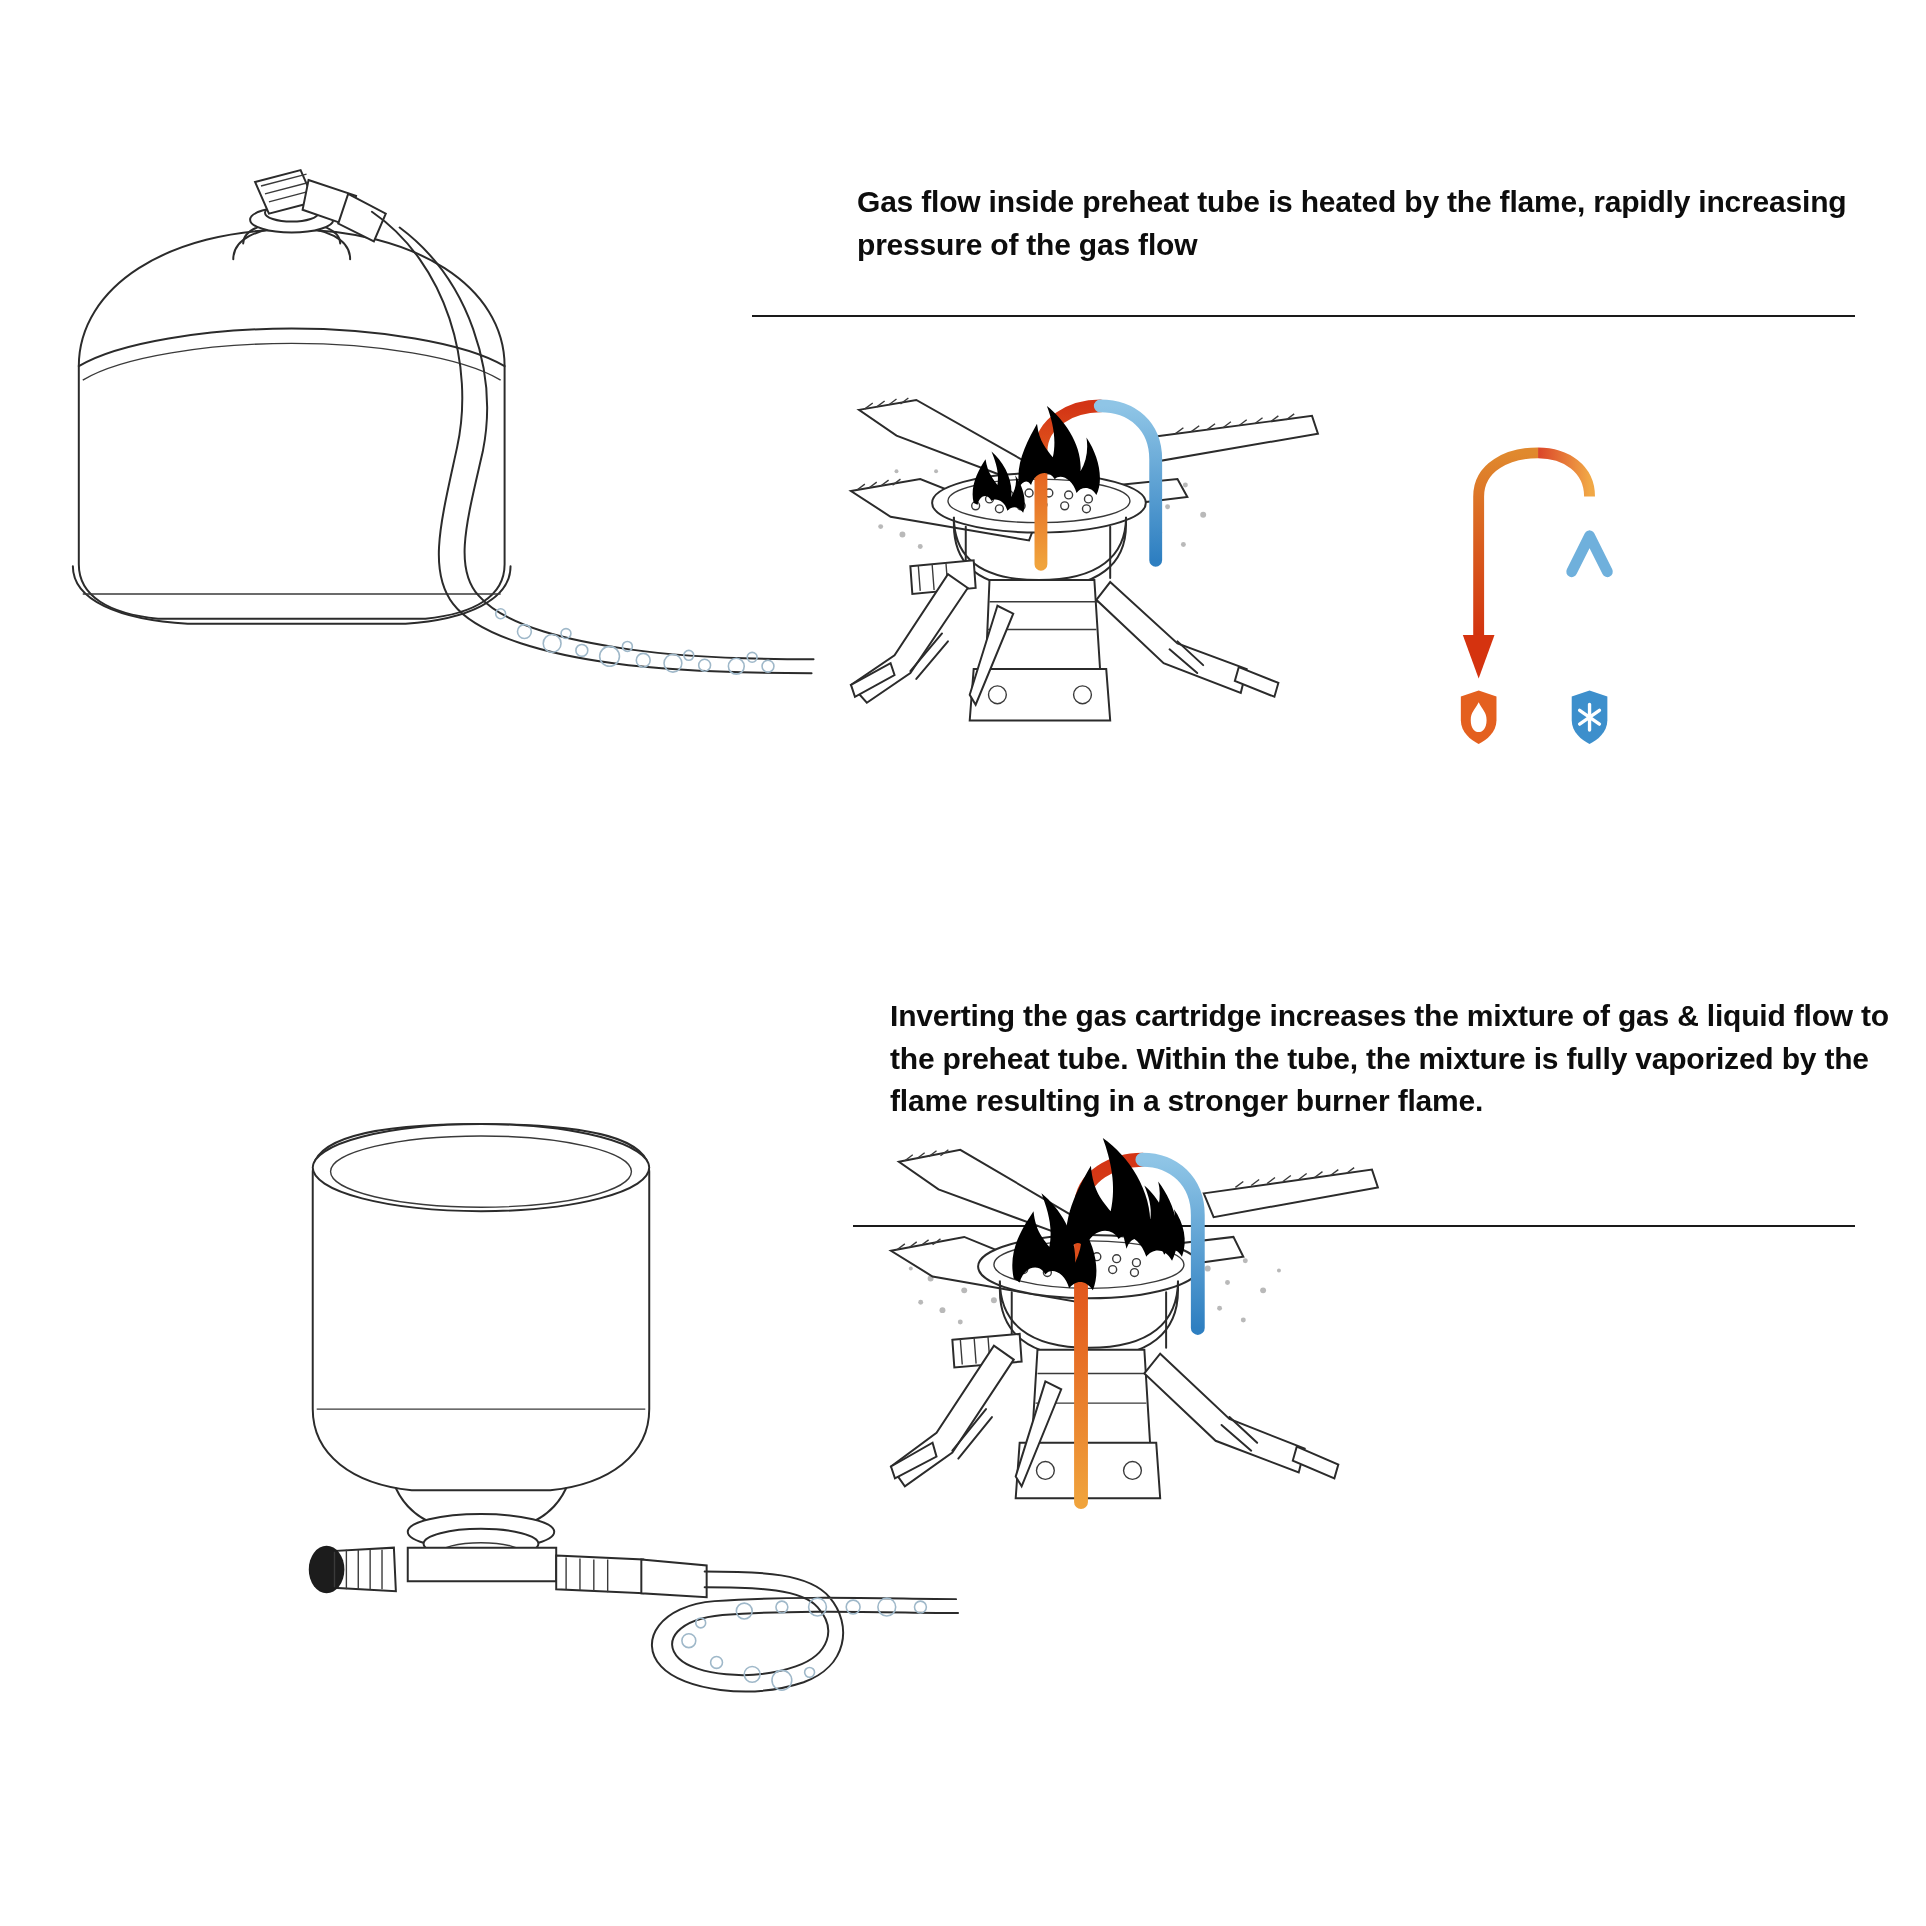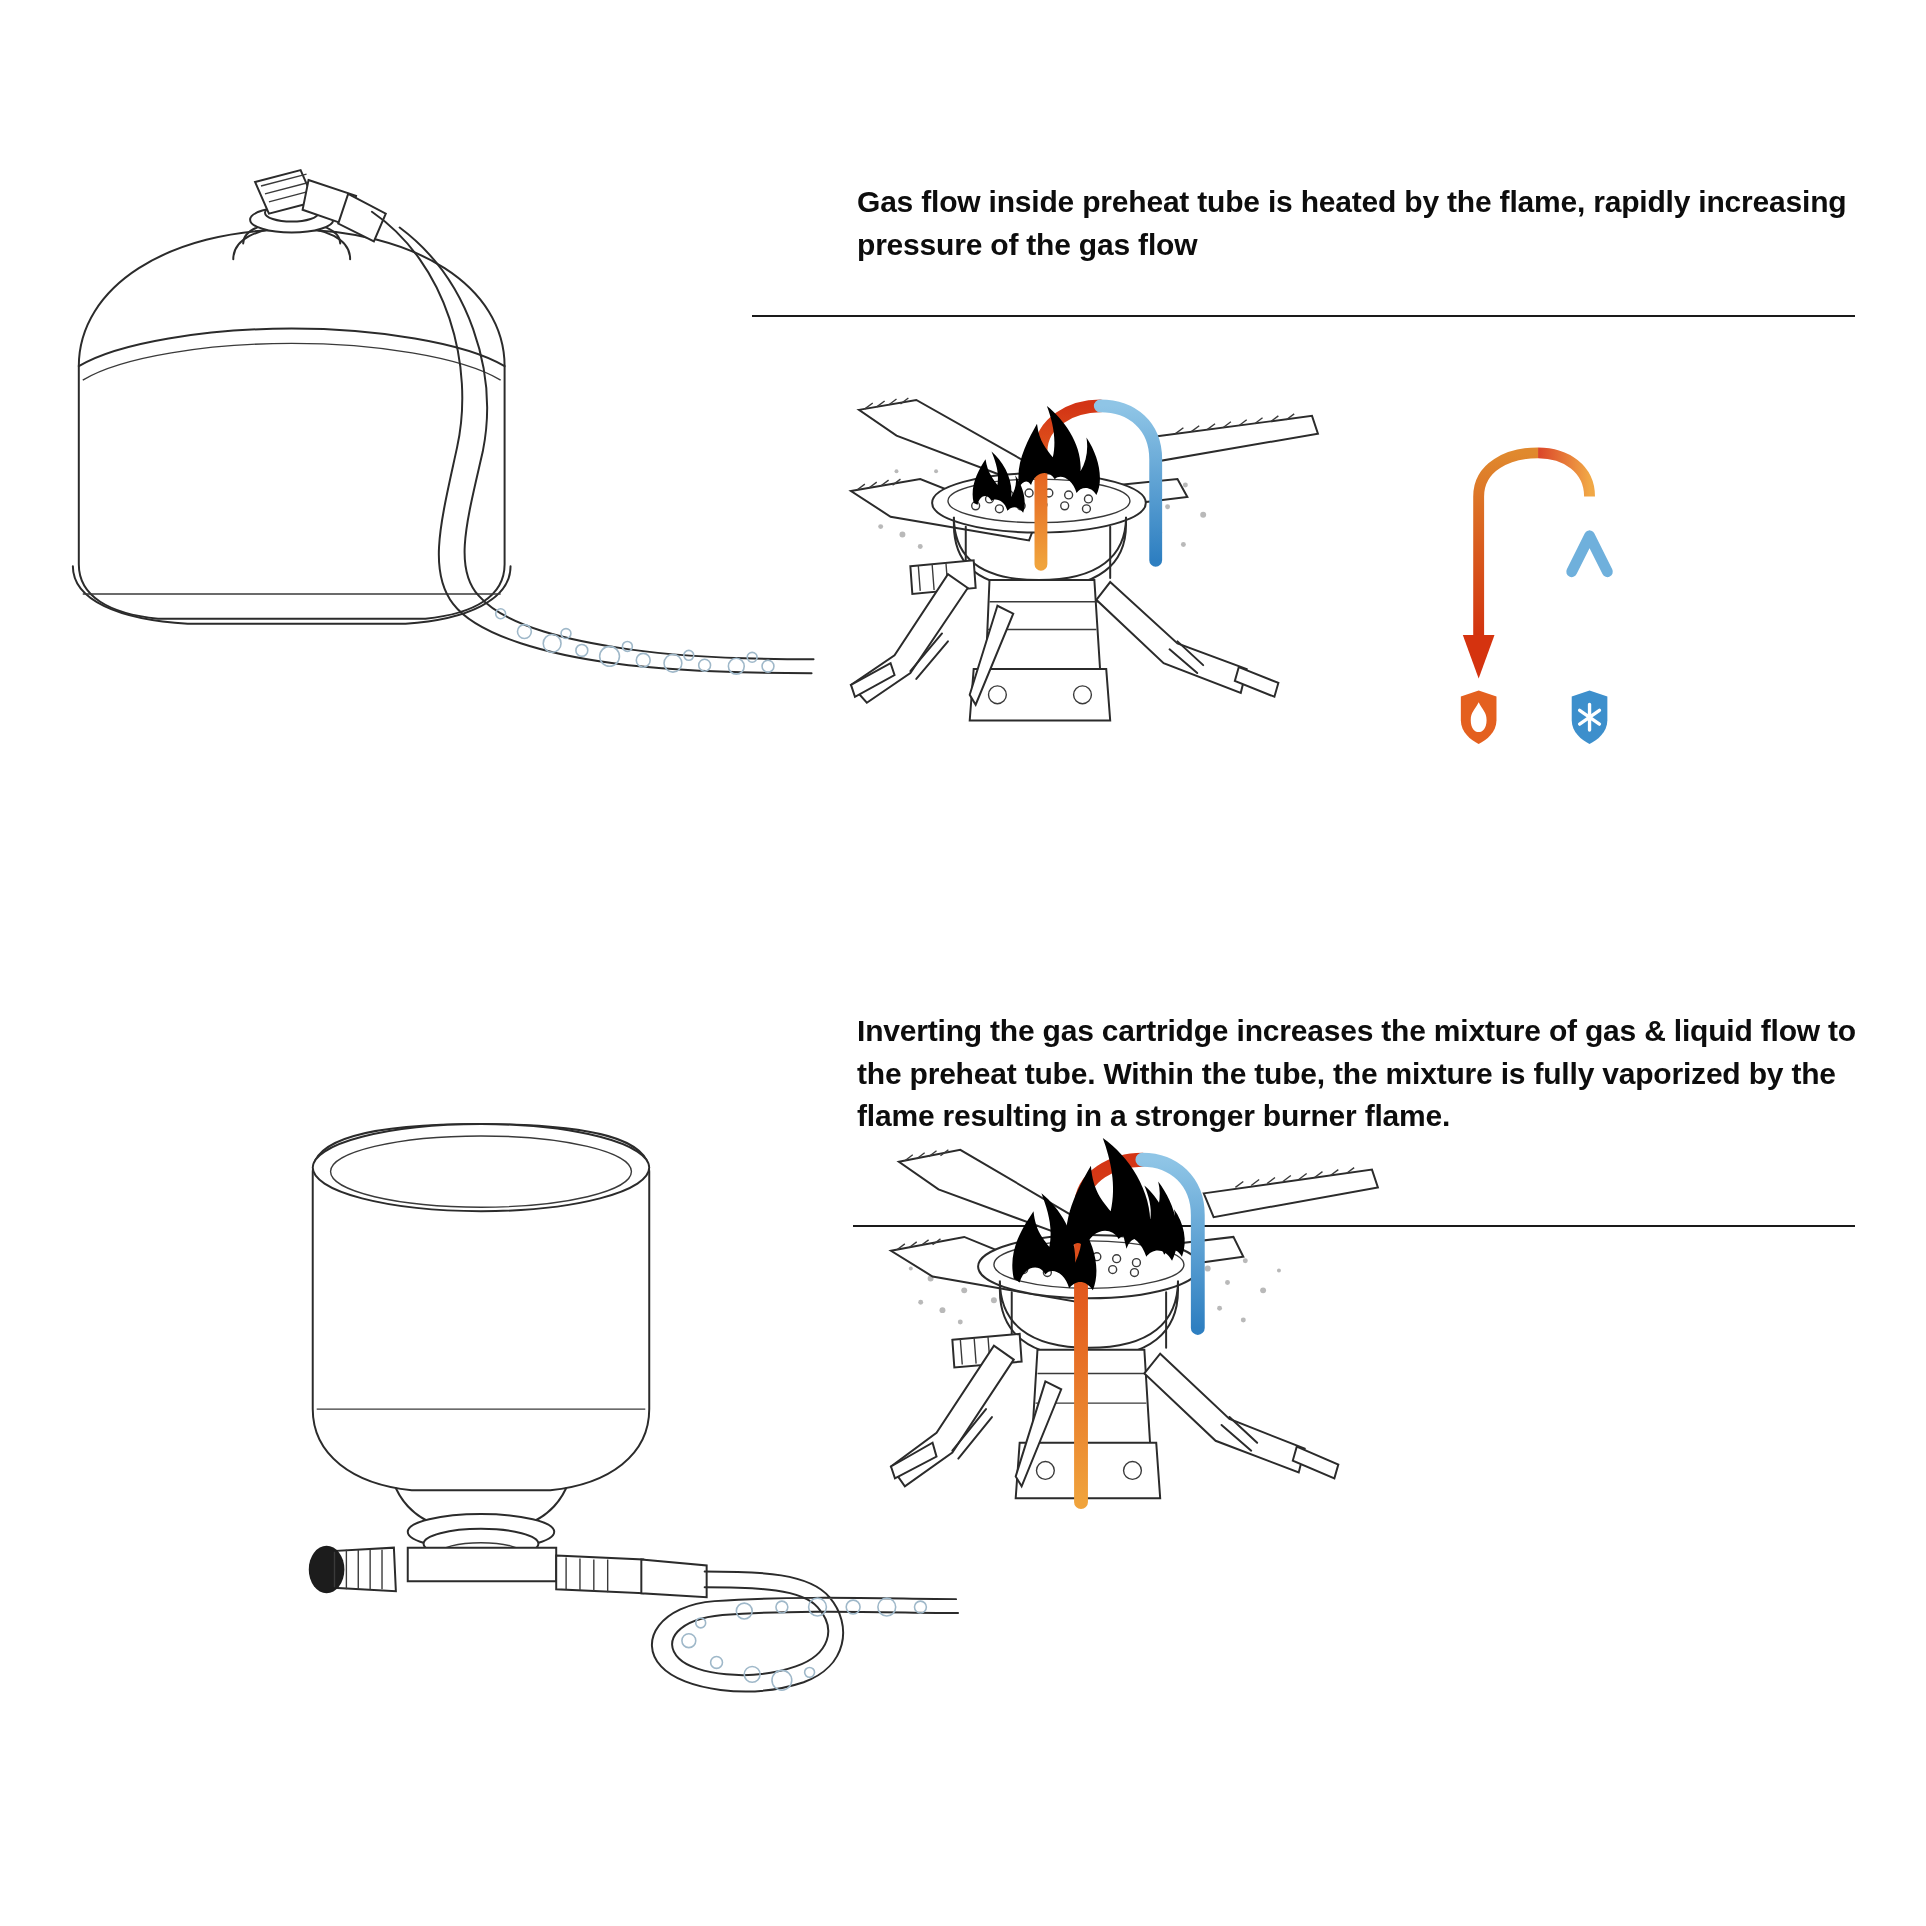--- a/index.html
+++ b/index.html
@@ -248,21 +248,21 @@
       <g>
         <path d="M128 258 L146 252 L164 258 L164 282 C164 294 154 302 146 306 C138 302 128 294 128 282 Z" fill="#3d8fcc"></path>
         <path d="M146 266 L146 292 M136 272 L156 286 M156 272 L136 286" stroke="#ffffff" stroke-width="3.4" fill="none" stroke-linecap="round"></path>
       </g>
     </svg>
   </div>
 </div>
 
 <div class="panel" id="panel-bottom">
 
-  <div class="caption" id="caption-bottom" style="top:47px;">Inverting the gas cartridge increases the mixture of gas &amp; liquid flow to the preheat tube. Within the tube, the mixture is fully vaporized by the flame resulting in a stronger burner flame.</div>
+  <div class="caption" id="caption-bottom" style="top:32px;margin-left:33px;">Inverting the gas cartridge increases the mixture of gas &amp; liquid flow to the preheat tube. Within the tube, the mixture is fully vaporized by the flame resulting in a stronger burner flame.</div>
   <div class="rule" id="rule-bottom" style="top:262px;"></div>
 
   <div class="art" style="left:287px; top:149px;">
     <svg width="772" height="614" viewBox="0 0 780 620">
 
       <path class="ln-fill" d="M26 60 C26 28 80 12 196 12 C312 12 366 28 366 60 L366 300 C366 346 326 376 266 382 L126 382 C66 376 26 346 26 300 Z"></path>
       <ellipse class="ln-fill" cx="196" cy="56" rx="170" ry="44"></ellipse>
       <ellipse class="ln-thin" cx="196" cy="60" rx="152" ry="36"></ellipse>
       <path class="ln-thin" d="M30 300 L362 300"></path>
 

